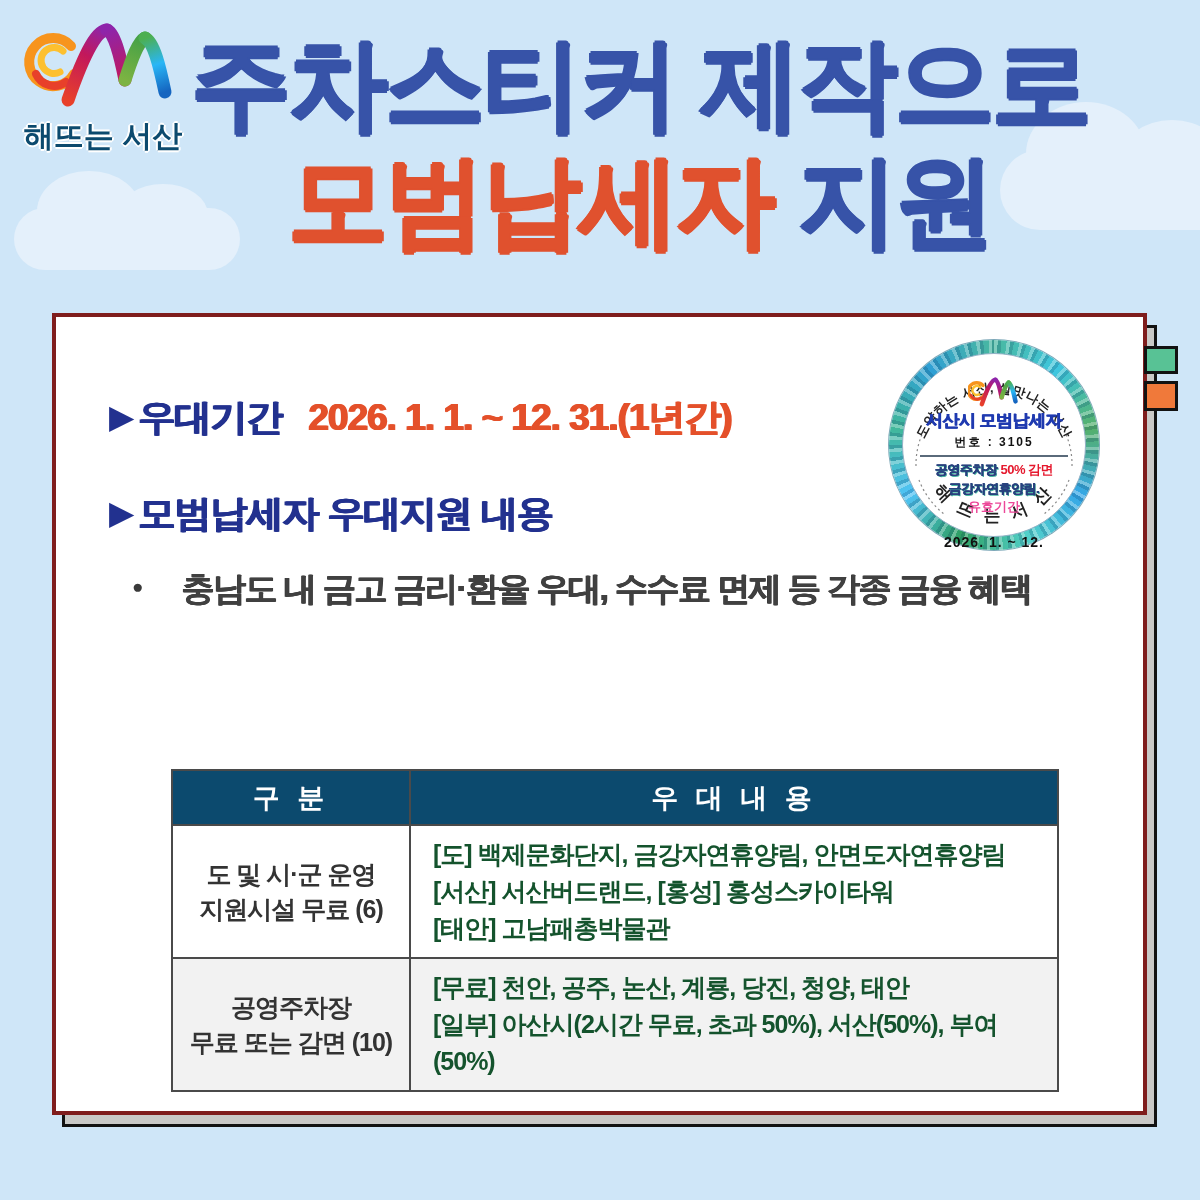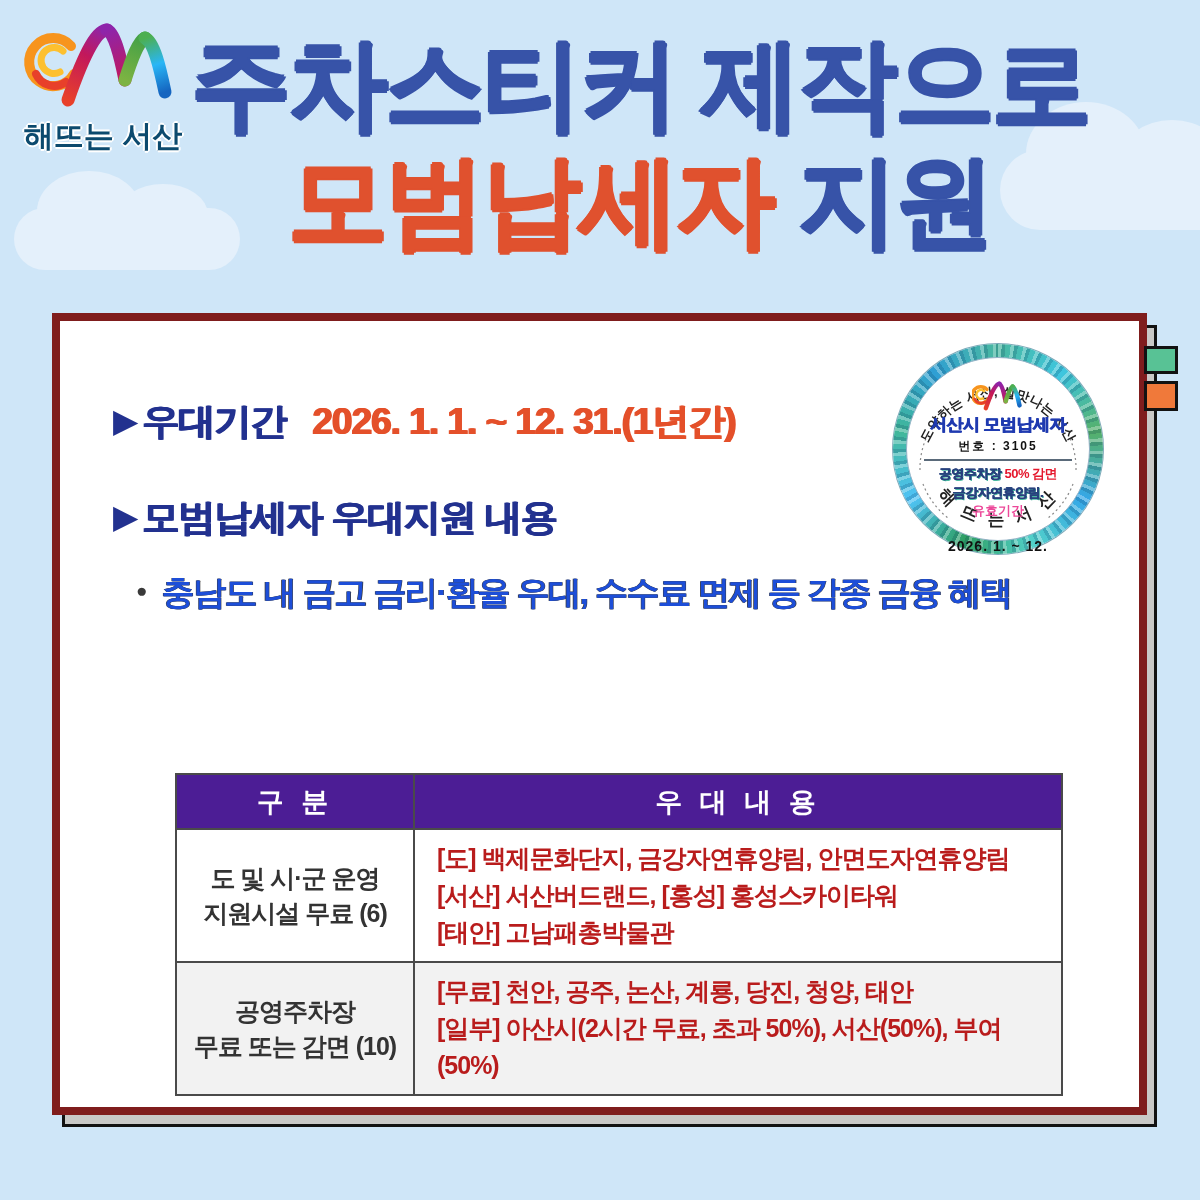--- a/index.html
+++ b/index.html
@@ -26,43 +26,43 @@
   .title{position:absolute;left:40px;top:26px;width:1200px;text-align:center;z-index:4;line-height:1.17;}
   .title-line{font-size:100px;font-weight:bold;letter-spacing:-3px;}
   .title-blue{color:#3753a8;text-shadow:1.6px 0 0 #3753a8,-1.6px 0 0 #3753a8,0 1.6px 0 #3753a8,0 -1.6px 0 #3753a8;}
   .title-orange{color:#e0512e;text-shadow:1.6px 0 0 #e0512e,-1.6px 0 0 #e0512e,0 1.6px 0 #e0512e,0 -1.6px 0 #e0512e;}
   
   .page-behind{position:absolute;left:62px;top:325px;width:1095px;height:802px;background:#c9c9c7;border:3px solid #121212;box-sizing:border-box;z-index:1;}
   .tab{position:absolute;border:3px solid #121212;box-sizing:border-box;z-index:6;}
   .tab-teal{left:1144px;top:346px;width:34px;height:28px;background:#58c295;}
   .tab-orange{left:1144px;top:381px;width:34px;height:30px;background:#f0793a;}
   
-  .card{position:absolute;left:52px;top:313px;width:1095px;height:802px;background:#ffffff;border:8px solid #7f1d1d;box-sizing:border-box;z-index:3;}
+  .card{position:absolute;left:52px;top:313px;width:1095px;height:802px;background:#ffffff;border:4px solid #7f1d1d;box-sizing:border-box;z-index:3;}
   .section-row{position:absolute;left:53px;white-space:nowrap;}
   .sec-arrow{font-size:33px;color:#22318f;vertical-align:2px;margin-right:4px;}
   .sec-label{font-size:37px;font-weight:bold;color:#22318f;letter-spacing:-1px;
     text-shadow:0.9px 0 0 #22318f,-0.9px 0 0 #22318f;}
   .sec-value{font-size:37px;font-weight:bold;color:#e4502a;letter-spacing:-1px;margin-left:26px;
     text-shadow:0.9px 0 0 #e4502a,-0.9px 0 0 #e4502a;}
   .row-period{top:76px;}
   .row-benefits{top:172px;}
   .bullet-row{position:absolute;left:76px;white-space:nowrap;}
   .bullet-dot{font-size:19px;color:#3a3a3a;vertical-align:7px;margin-right:14px;}
-  .bullet-text{font-size:33px;font-weight:bold;color:#1d4ed8;letter-spacing:-1.5px;
-    text-shadow:0.6px 0 0 #3a3a3a,-0.6px 0 0 #3a3a3a;}
+  .bullet-text{font-size:33px;font-weight:bold;color:#404040;letter-spacing:-1.5px;
+    text-shadow:0.6px 0 0 #3a3a3a,-0.6px 0 0 #3a3a3a;margin-left:24px;}
   .bullet-1{top:250px;}
   .bullet-sub{position:absolute;left:102px;top:306px;font-size:30px;font-weight:bold;color:#3d5ec6;letter-spacing:-1px;white-space:nowrap;}
   .bullet-2{top:378px;}
   
   .benefit-table{position:absolute;left:115px;top:452px;width:888px;border-collapse:collapse;table-layout:fixed;}
   .benefit-table th,.benefit-table td{border:2px solid #4a4a4a;box-sizing:border-box;}
-  .benefit-table th{background:#4c1d95;color:#ffffff;font-size:27px;font-weight:bold;letter-spacing:5px;height:55px;margin-top:20px;}
+  .benefit-table th{background:#0c4a6e;color:#ffffff;font-size:27px;font-weight:bold;letter-spacing:5px;height:55px;margin-top:20px;}
   .col-cat{width:238px;}
   .cell-cat{background:#ffffff;text-align:center;font-size:25px;font-weight:bold;color:#333;line-height:1.4;letter-spacing:-1px;}
-  .cell-detail{background:#ffffff;font-size:25px;font-weight:bold;color:#b91c1c;line-height:1.48;padding:10px 8px 10px 22px;letter-spacing:-1px;}
+  .cell-detail{background:#ffffff;font-size:25px;font-weight:bold;color:#14532d;line-height:1.48;padding:10px 8px 10px 22px;letter-spacing:-1px;}
   .row-1{height:125px;}
   .row-2{height:100px;}
   .row-2 .cell-cat,.row-2 .cell-detail{background:#f2f2f2;}
   .benefit-table tr td{border-top:1.5px solid #8a8a8a;}
   
   .sticker{position:absolute;left:833px;top:23px;width:210px;height:210px;z-index:5;}
   .sticker-ring{position:absolute;inset:0;border-radius:50%;
     background:
       repeating-conic-gradient(rgba(255,255,255,0.30) 0deg 2deg,rgba(0,40,80,0.18) 2deg 4deg,rgba(255,255,255,0) 4deg 7deg),
       conic-gradient(#49b8a0,#3ec6e0,#55b06a,#35a7e8,#52d0c9,#2e9f62,#4fc3f7,#41b79a,#2f9fd4,#49b8a0);

